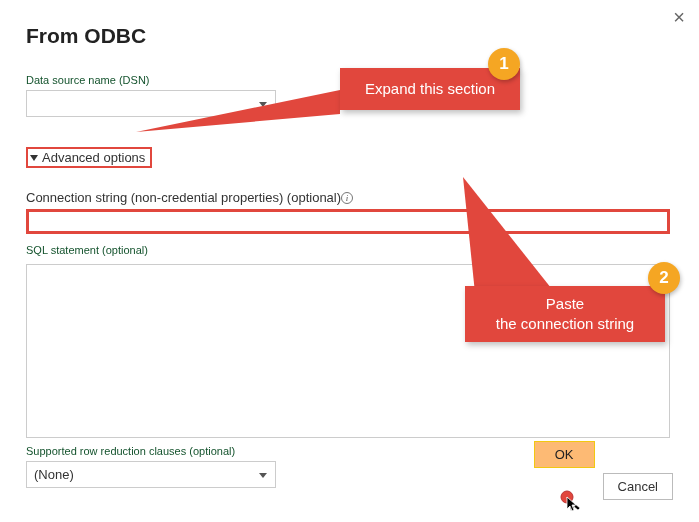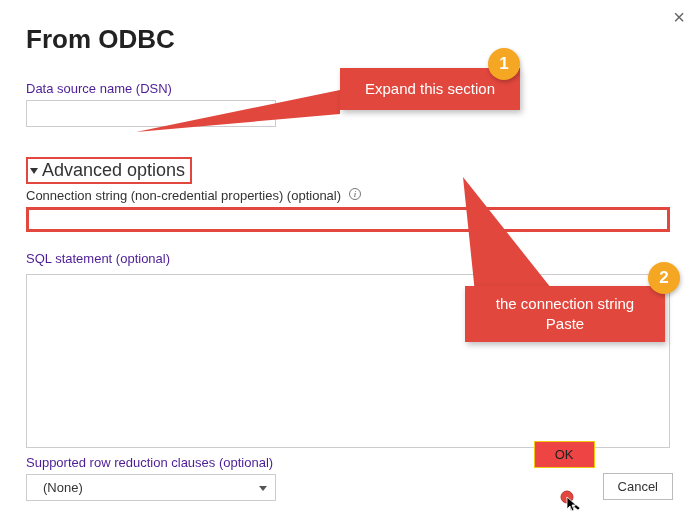--- a/index.html
+++ b/index.html
@@ -16,28 +16,28 @@
     .close-x {
       position: absolute;
       top: 6px;
       right: 14px;
       font-size: 20px;
       color: #666;
       font-weight: 300;
       cursor: pointer;
     }
     h1.title {
-      font-size: 26px;
+      font-size: 21px;
       font-weight: 600;
       color: #222;
       margin-bottom: 26px;
     }
     .field-label {
-      font-size: 13px;
-      color: #4c1d95;
+      font-size: 11px;
+      color: #14532d;
       margin-bottom: 4px;
       display: block;
     }
     .dsn-select {
       width: 250px;
       height: 27px;
       border: 1px solid #ccc;
       background: #fff;
       position: relative;
       cursor: pointer;
@@ -63,69 +63,69 @@
       width: 0; height: 0;
       border-left: 4px solid transparent;
       border-right: 4px solid transparent;
       border-top: 6px solid #333;
       transform: rotate(0deg);
       margin-right: 4px;
     }
     .adv-row .tri.expanded {
       transform: none;
     }
-    .adv-label { font-size: 18px; color: #333; }
+    .adv-label { font-size: 13px; color: #333; }
     .sublabel {
-      margin-top: 4px;
-      font-size: 13px;
-      color: #333;
-      display: flex;
-      align-items: flex-start;
-      gap: 8px;
+      margin-top: 22px;
+      font-size: 13px;
+      color: #333;
+      display: flex;
+      align-items: center;
+      gap: 0;
     }
     .info-i {
       display: inline-flex;
       width: 12px; height: 12px;
       border: 1px solid #777;
       border-radius: 50%;
       font-size: 9px;
       align-items: center;
       justify-content: center;
       color: #555;
       font-style: italic;
       font-family: Georgia, serif;
     }
     .cs-input {
       width: 644px;
       height: 25px;
       border: 3px solid #e1473d;
       background: #fff;
       margin-top: 4px;
     }
-    .sql-block { margin-top: 19px; }
+    .sql-block { margin-top: 10px; }
     .sql-area {
       width: 644px;
       height: 174px;
       border: 1px solid #ccc;
       background: #fff;
       margin-top: 4px;
       resize: none;
     }
     .rr-block { margin-top: 4px; }
     .rr-row { display: flex; gap: 8px; align-items: center; margin-top: 4px; }
     .rr-select {
       width: 250px;
       height: 27px;
       border: 1px solid #ccc;
       background: #fff;
       position: relative;
       cursor: pointer;
       display: flex;
       align-items: center;
-      padding-left: 16px;
+      padding-left: 7px;
       font-size: 13px;
       color: #333;
     }
     .rr-select::after {
       content: "";
       position: absolute;
       right: 8px;
       top: 11px;
       border-left: 4px solid transparent;
       border-right: 4px solid transparent;
@@ -142,21 +142,21 @@
       font-family: inherit;
     }
     .footer {
       position: absolute;
       bottom: 22px;
       right: 26px;
       display: flex;
       gap: 8px;
     }
     .btn-ok {
-      background: #ef4444;
+      background: #fdba74;
       border: 1px solid #f2c811;
       color: #222;
       padding: 0 20px;
     }
     .btn-cancel { padding: 0 14px; margin-top: 32px; }
     .callout {
       position: absolute;
       background: #e1473d;
       color: #fff;
       text-align: center;
@@ -248,22 +248,22 @@
 <div class="callout callout1">
   <span>Expand this section</span>
 </div>
 <div class="num-badge badge1">1</div>
 
 <svg class="pointer-svg" style="top:175px;left:455px" width="190" height="130">
   <polygon points="20,118 100,118 8,2" fill="#e1473d"></polygon>
 </svg>
 <div class="callout callout2">
   <div>
+    <div>Paste</div>
     <div>the connection string</div>
-    <div>Paste</div>
   </div>
 </div>
 <div class="num-badge badge2">2</div>
 
 <svg class="cursor" viewBox="0 0 20 22">
   <circle cx="7" cy="7" r="6" fill="#e1473d" stroke="#b33" stroke-width="1"></circle>
   <path d="M7 7 L13 20 L15 14 L20 18 L18 20 L13 16 L11 21 Z" fill="#000" stroke="#fff" stroke-width="0.6"></path>
   <path d="M7 7 L7 19 L10 16 L12 21 L14 20 L12 15 L16 15 Z" fill="#000" stroke="#fff" stroke-width="0.8"></path>
 </svg>
 

